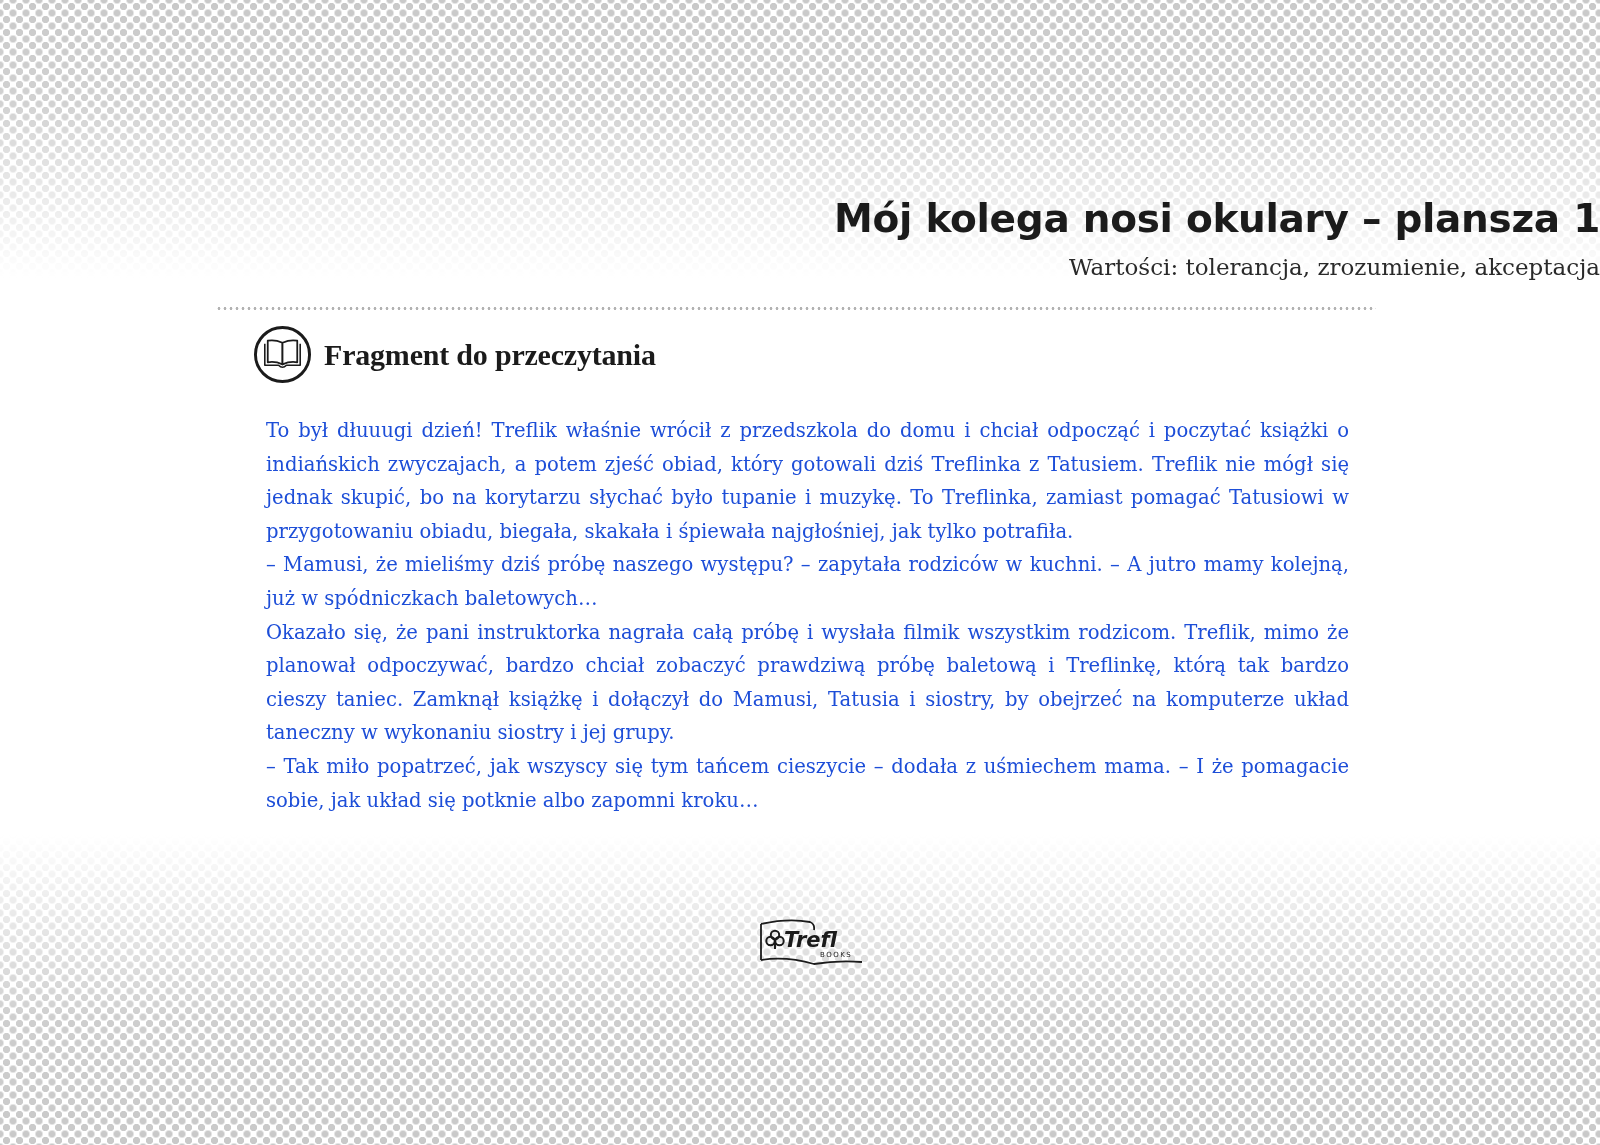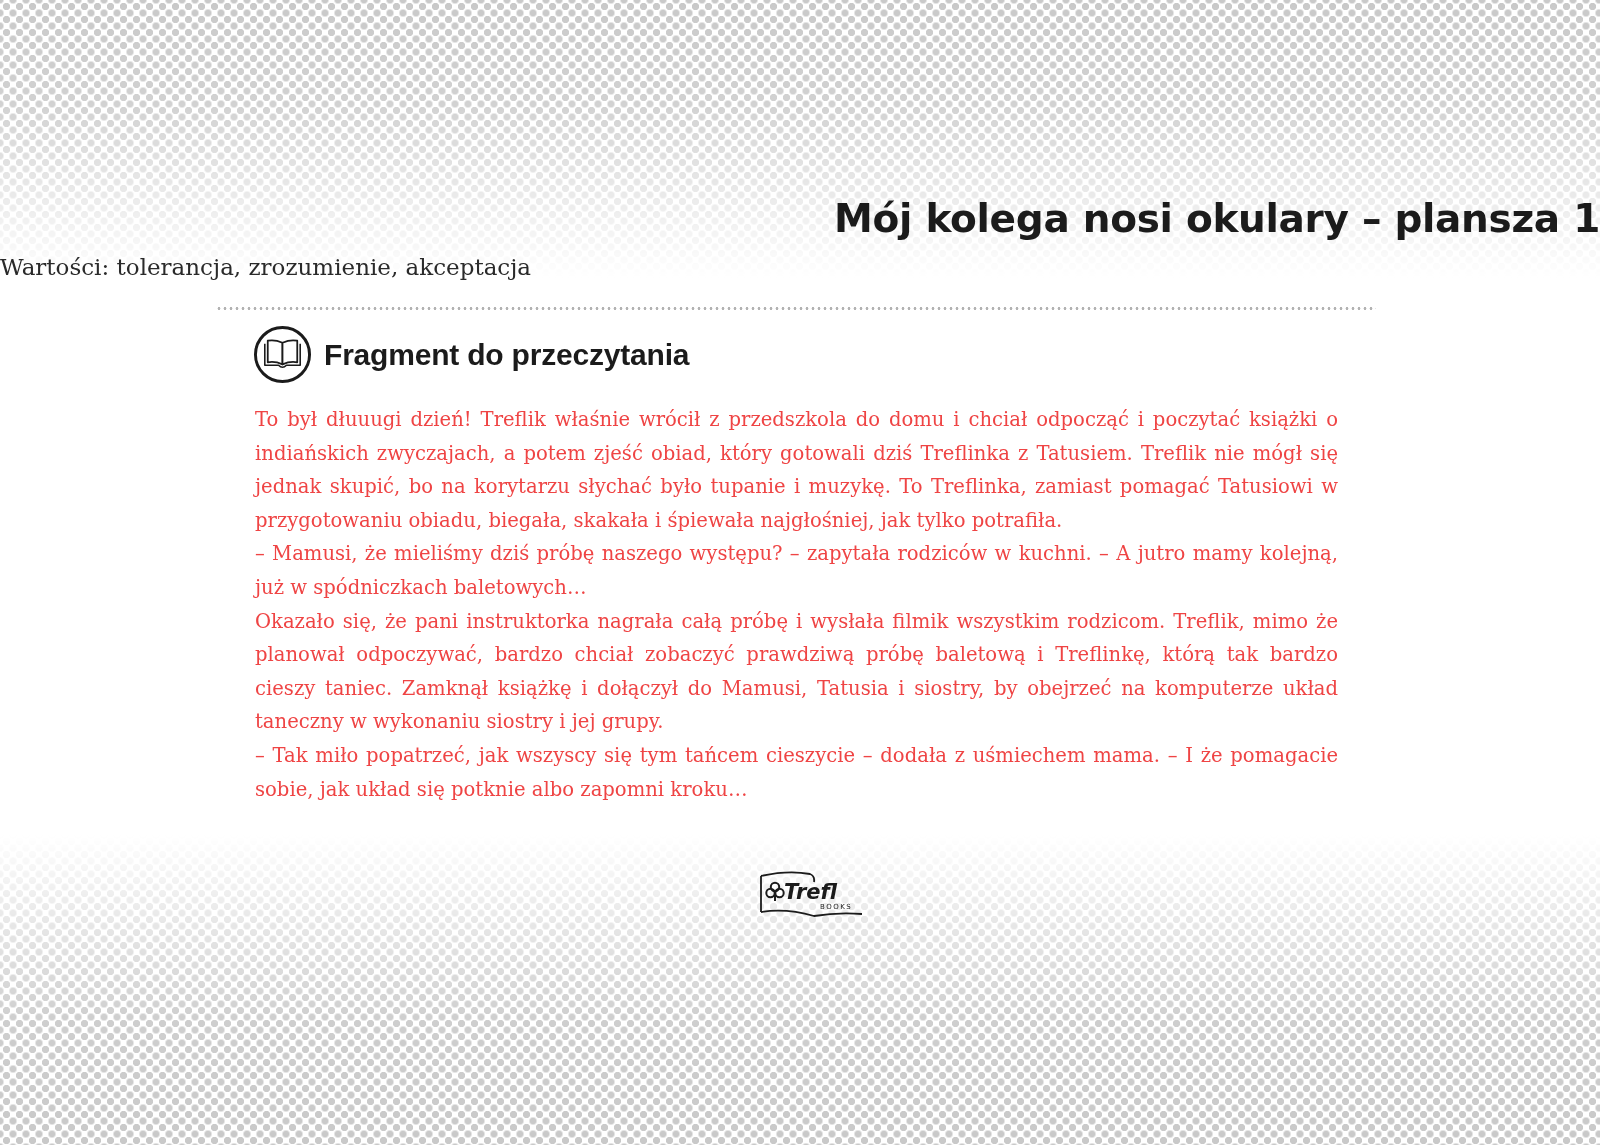--- a/index.html
+++ b/index.html
@@ -54,21 +54,21 @@
     font-size: 39px;
     letter-spacing: -0.3px;
     color: #1b1b1b;
     margin: 0;
   }
   .subtitle {
     position: absolute;
     top: 254px;
     left: 0;
     width: 1600px;
-    text-align: left;
+    text-align: right;
     font-family: "DejaVu Serif", serif;
     font-size: 23px;
     color: #2a2a2a;
     margin: 0;
   }
   .separator {
     position: absolute;
     top: 307px;
     left: 216px;
     width: 1160px;
@@ -84,47 +84,47 @@
     display: flex;
     align-items: center;
     gap: 12px;
   }
   .book-icon {
     width: 59px;
     height: 59px;
     display: block;
   }
   .section-title {
-    font-family: Liberation Sans, sans-serif;
+    font-family: Liberation Serif, serif;
     font-weight: bold;
     font-size: 30px;
     color: #1b1b1b;
     letter-spacing: -0.2px;
     margin: 0;
   }
   .body-text {
     position: absolute;
     top: 403px;
     left: 255px;
     width: 1083px;
     font-family: "DejaVu Serif", serif;
     font-size: 19.6px;
     line-height: 33.6px;
-    color: #ef4444;
+    color: #1d4ed8;
     text-align: justify;
     text-align-last: left;
-    margin: 0;
+    margin: 11px;
   }
   .body-text p {
     margin: 0;
     text-align: justify;
   }
   .logo {
     position: absolute;
-    top: 868px;
+    top: 916px;
     left: 758px;
     width: 108px;
     height: 58px;
   }
   .logo svg { display: block; }
 </style>
 </head>
 <body>
 
 <div class="halftone top"></div>

